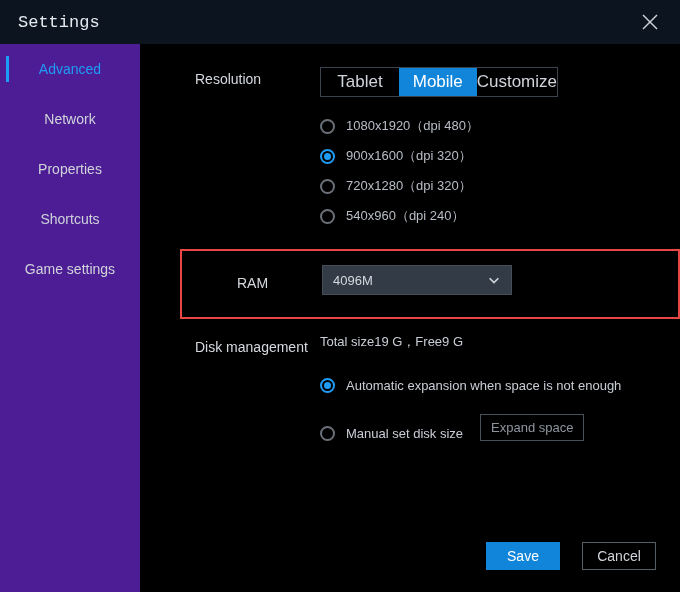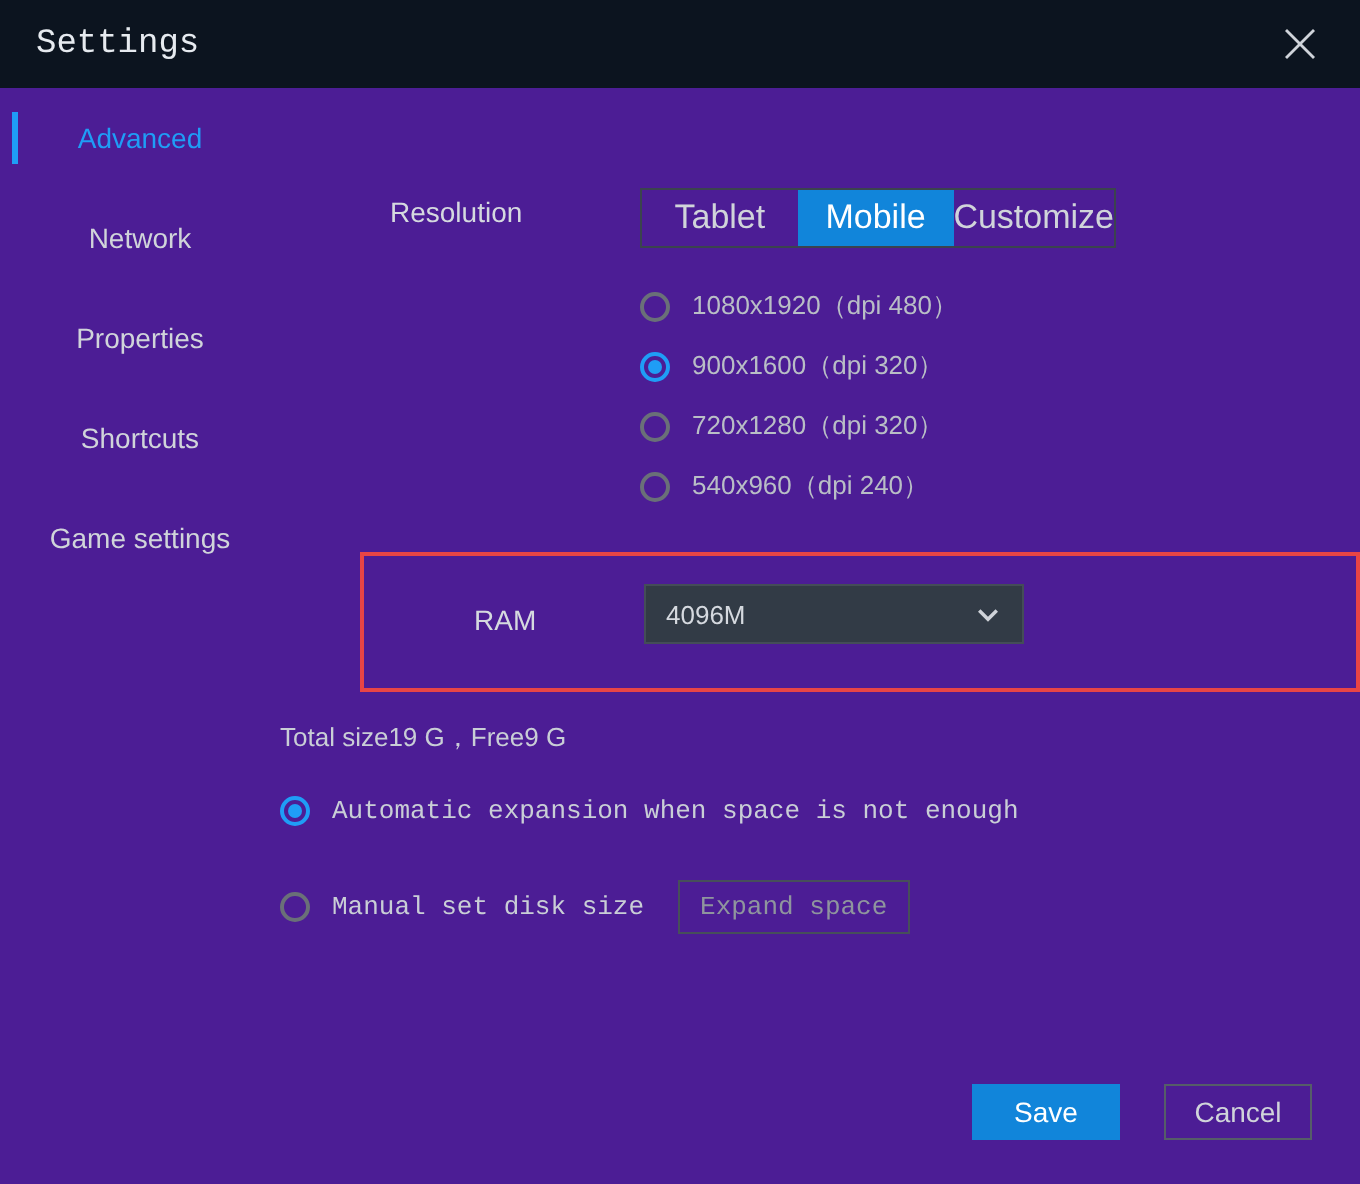--- a/index.html
+++ b/index.html
@@ -56,23 +56,23 @@
     content: "";
     position: absolute;
     left: 6px;
     top: 12px;
     bottom: 12px;
     width: 3px;
     background: #1f9df6;
   }
   .panel {
     flex: 1;
-    background: #4c1d95;
+    background: #000000;
     position: relative;
-    padding-top: 48px;
+    padding-top: 21px;
   }
   .row {
     display: flex;
     align-items: flex-start;
   }
   .label-col {
     width: 180px;
     text-align: left;
     padding-left: 55px;
     font-size: 14px;
@@ -169,26 +169,25 @@
     width: 14px; height: 14px;
     stroke: #cfd3d9;
     stroke-width: 2;
     fill: none;
   }
   .disk-row { margin-top: 4px; }
   .disk-info { font-size: 13px; color: #c9ced6; }
   .disk-options { margin-top: 12px; }
   .disk-opt {
     display: flex;
-    align-items: center;
+    align-items: flex-end;
     gap: 11px;
     font-size: 13px;
     color: #c9ced6;
     cursor: pointer;
-    font-family: Liberation Mono, monospace;
   }
   .disk-opt + .disk-opt { margin-top: 18px; }
   .expand-btn {
     border: 1px solid #474f5a;
     padding: 5px 10px;
     font-size: 13px;
     color: #8f959e;
     margin-left: 6px;
     cursor: pointer;
   }
@@ -285,20 +284,21 @@
         <div class="select">
           <span>4096M</span>
           <svg class="chev" viewBox="0 0 16 16">
               <polyline points="3,6 8,11 13,6"></polyline>
             </svg>
         </div>
       </div>
     </div>
 
     <div class="row disk-row">
+      <div class="label-col">Disk management</div>
       <div class="value-col">
         <div class="disk-info">Total size19 G，Free9 G</div>
         <div class="disk-options">
           <div class="disk-opt radio-item selected">
             <span class="radio-dot"></span>
             <span>Automatic expansion when space is not enough</span>
           </div>
           <div class="disk-opt radio-item">
             <span class="radio-dot"></span>
             <span>Manual set disk size</span>

